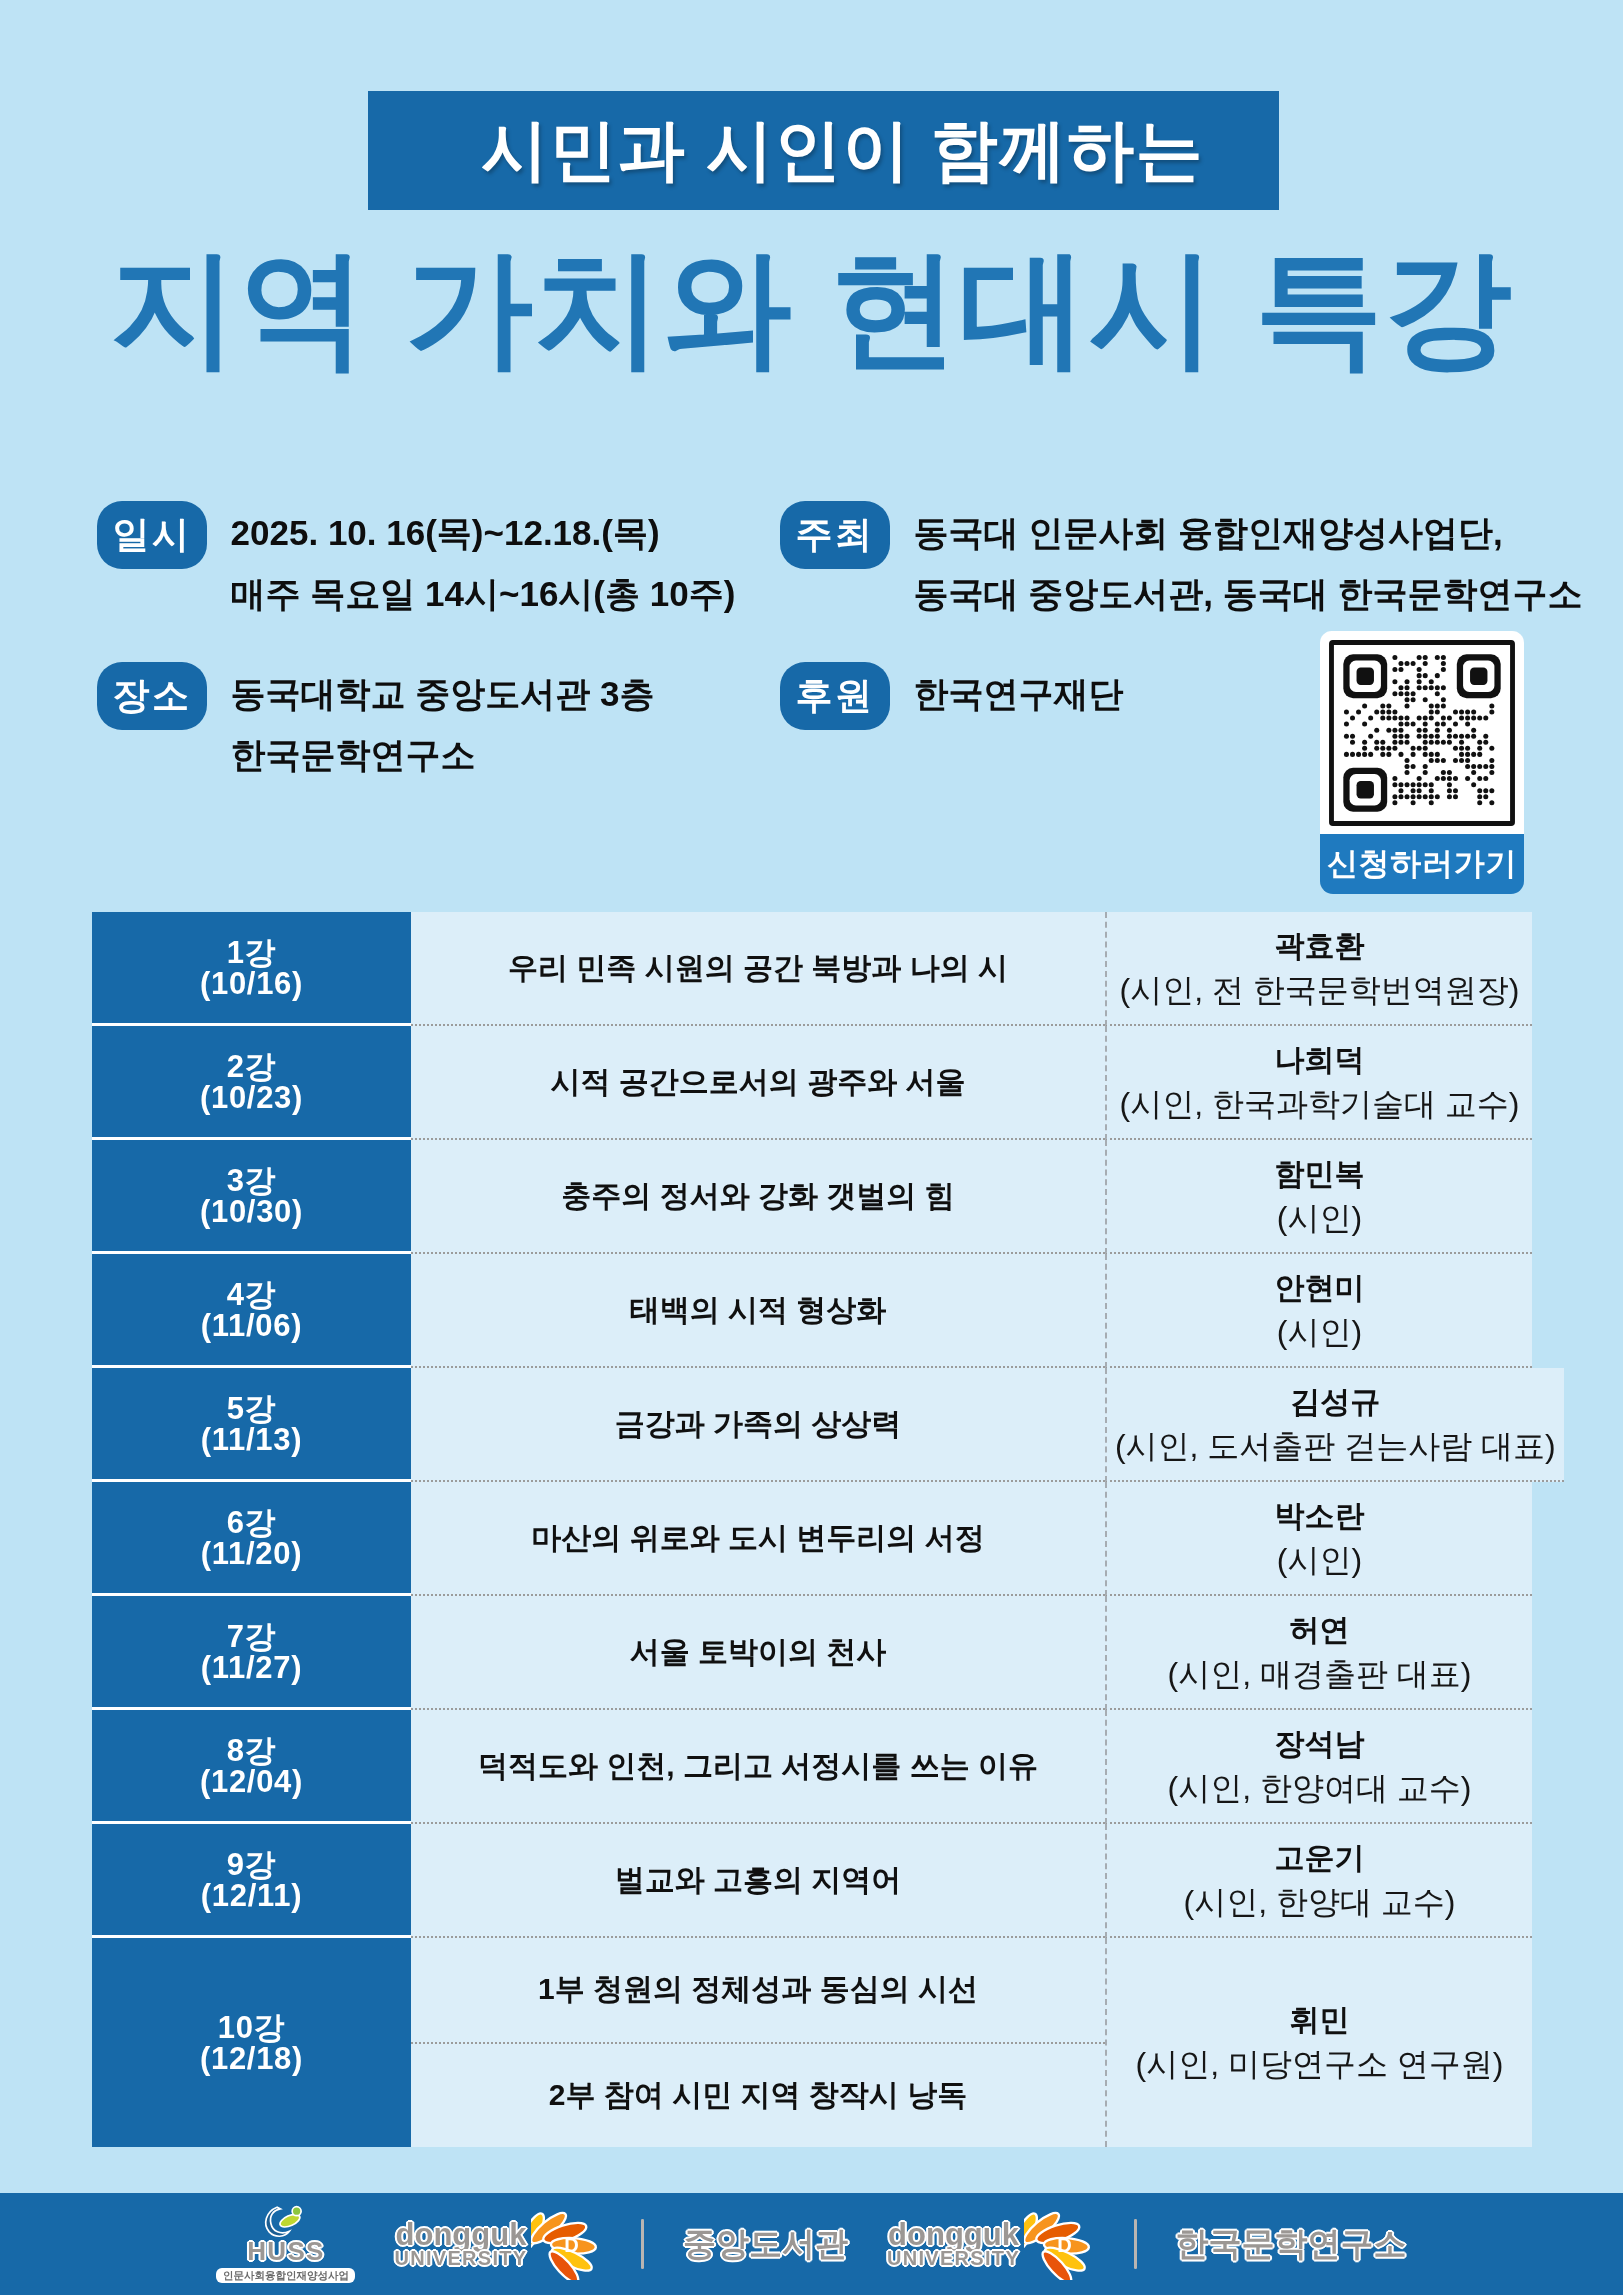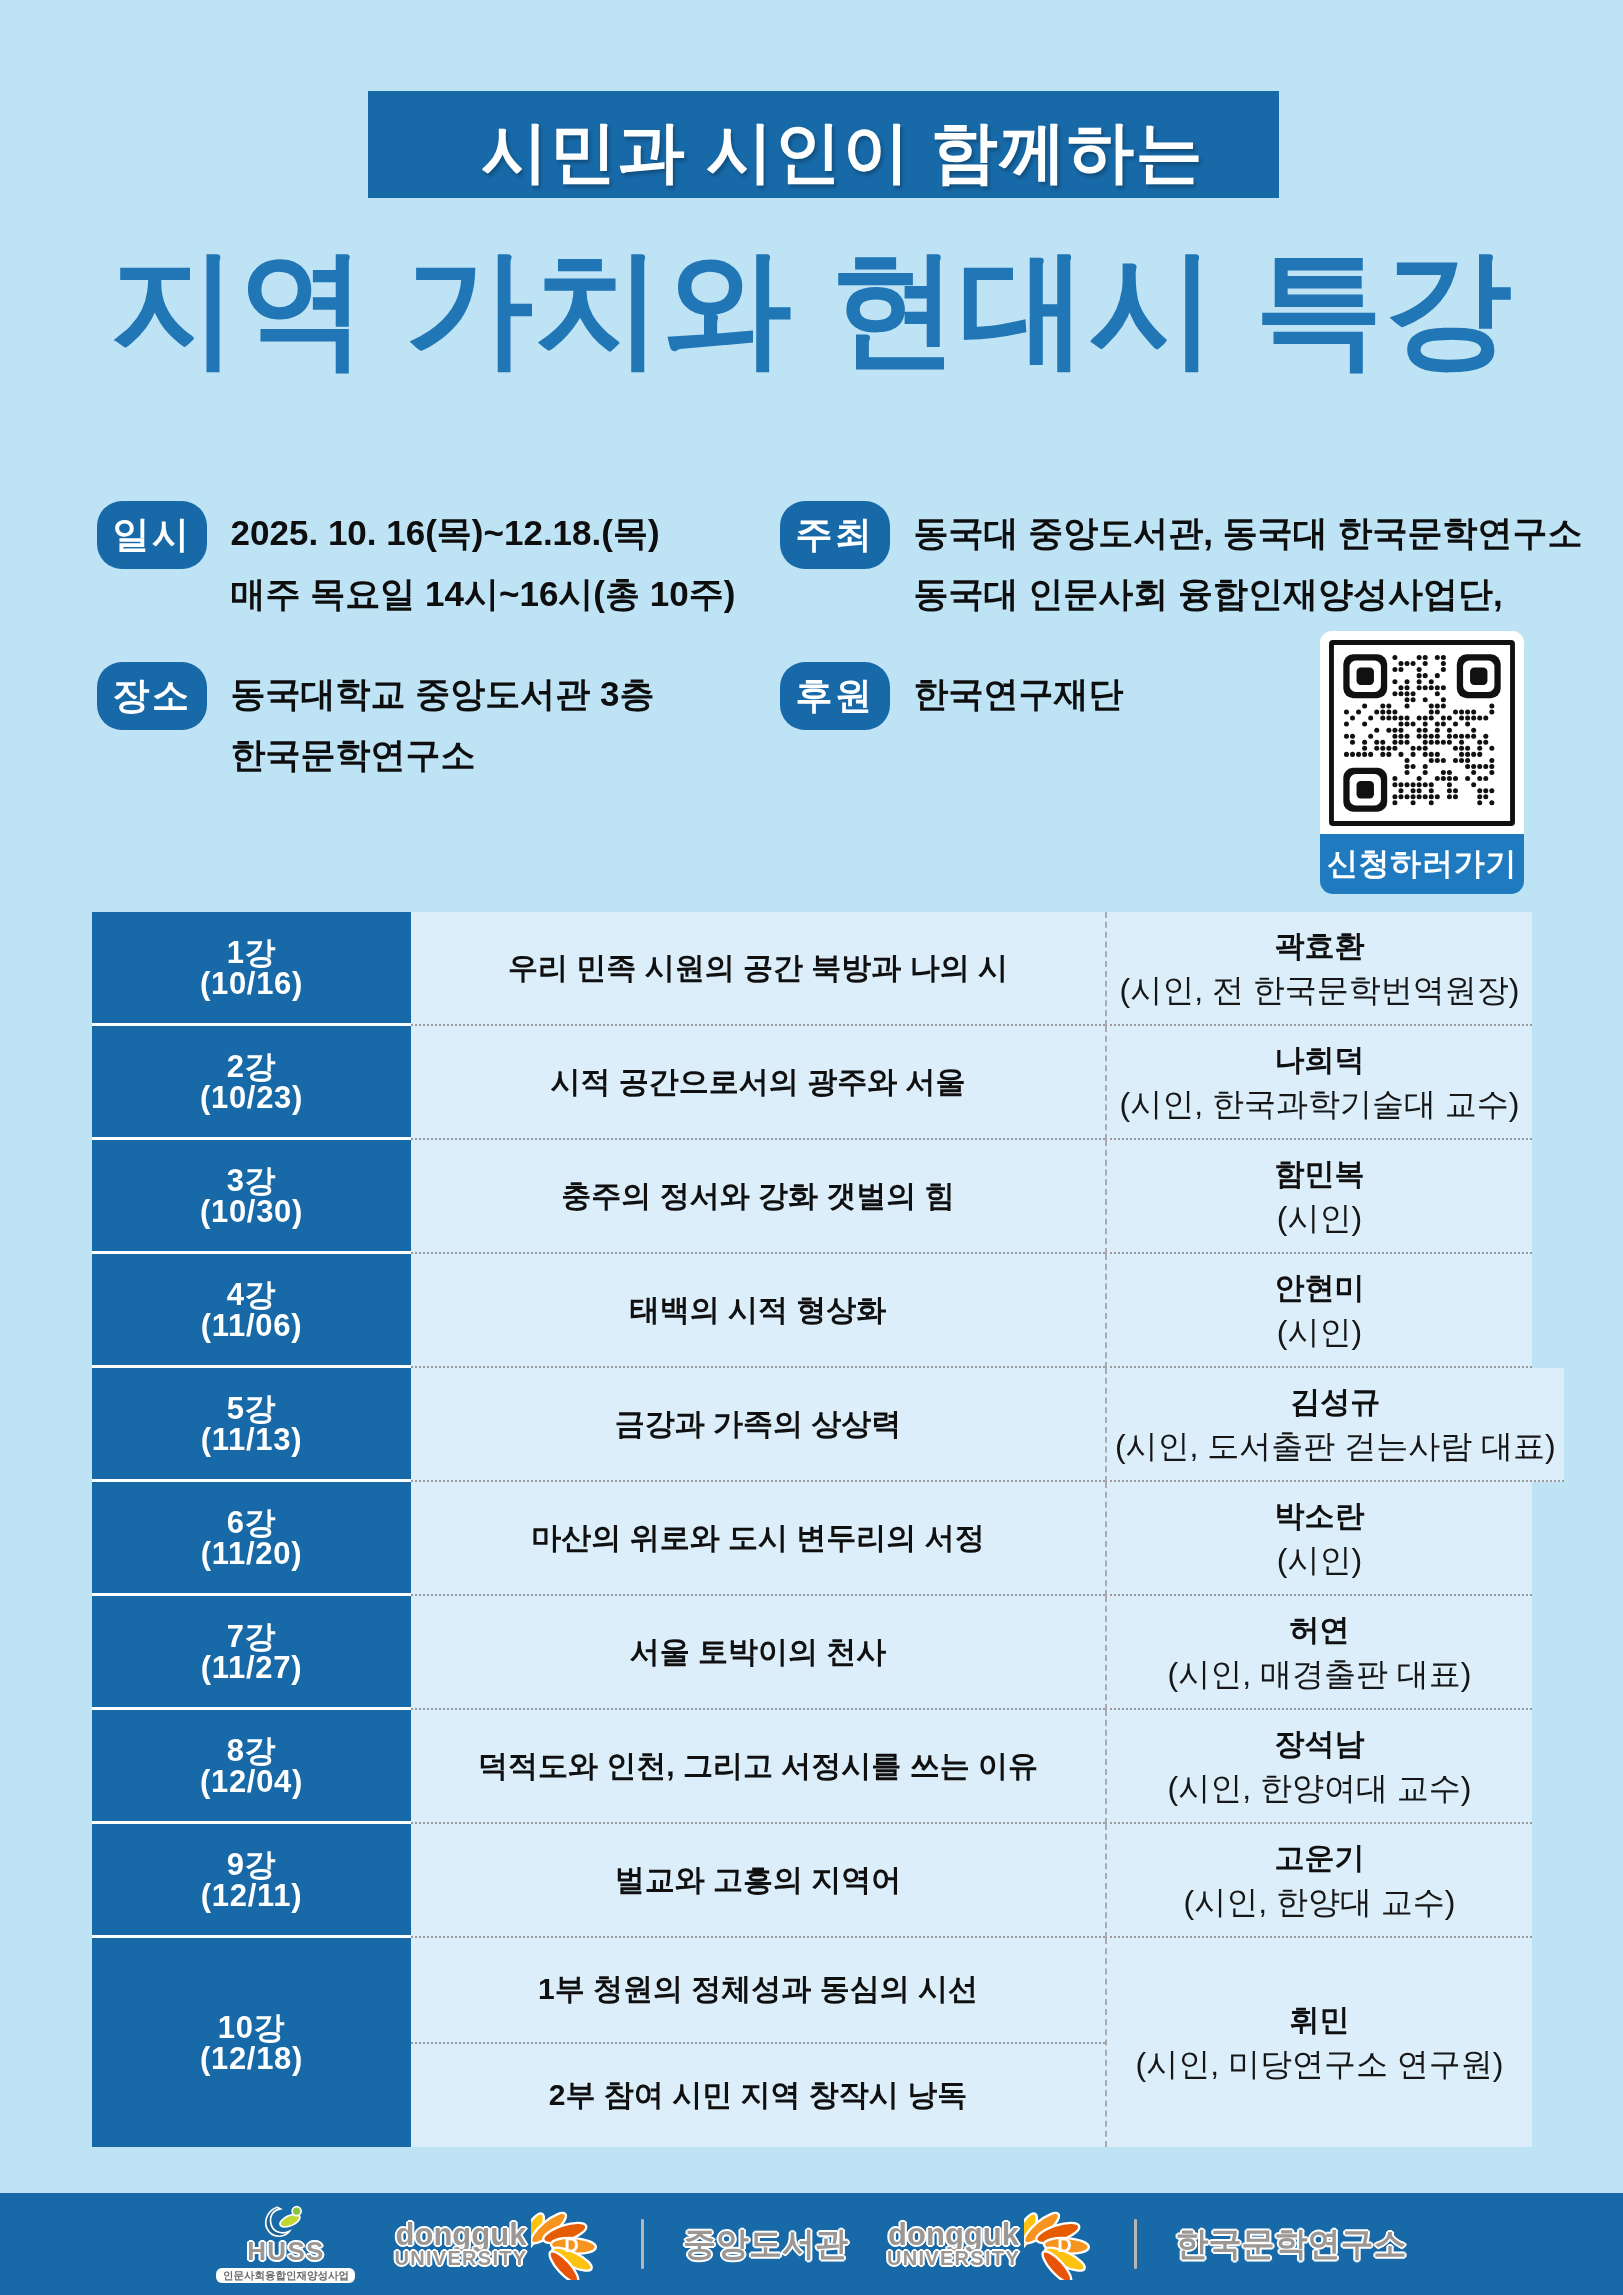--- a/index.html
+++ b/index.html
@@ -13,22 +13,22 @@
   }
   *{margin:0;padding:0;box-sizing:border-box;}
   html,body{background:#e8f4fb;}
   body{font-family:"Liberation Sans","DejaVu Sans",sans-serif;}
   .poster{
     position:relative;width:1623px;height:2295px;background:var(--page-bg);overflow:hidden;
   }
 
   
   .banner{
-    position:absolute;left:368px;top:91px;width:911px;height:107px;
-    background:var(--blue);display:flex;align-items:flex-end;justify-content:center;padding-left:38px;
+    position:absolute;left:368px;top:91px;width:911px;height:119px;
+    background:var(--blue);display:flex;align-items:center;justify-content:center;padding-left:38px;
   }
   .banner-text{
     color:#fff;font-size:67px;font-weight:800;letter-spacing:1.3px;white-space:nowrap;
     text-shadow:2px 3.3px 3.9px rgba(0,0,0,.25);
   }
 
   
   .main-title{
     position:absolute;left:0;right:0;top:241px;text-align:center;
     color:var(--title-blue);font-size:128px;font-weight:800;letter-spacing:1.3px;white-space:nowrap;line-height:1.05;
@@ -132,22 +132,22 @@
     <div class="info-badge">일시</div>
     <div class="info-lines">
       <div class="info-line">2025. 10. 16(목)~12.18.(목)</div>
       <div class="info-line">매주 목요일 14시~16시(총 10주)</div>
     </div>
   </div>
 
   <div class="info-item pos-host">
     <div class="info-badge">주최</div>
     <div class="info-lines">
+      <div class="info-line">동국대 인문사회 융합인재양성사업단,</div>
       <div class="info-line">동국대 중앙도서관, 동국대 한국문학연구소</div>
-      <div class="info-line">동국대 인문사회 융합인재양성사업단,</div>
     </div>
   </div>
 
   <div class="info-item pos-venue">
     <div class="info-badge">장소</div>
     <div class="info-lines">
       <div class="info-line">동국대학교 중앙도서관 3층</div>
       <div class="info-line">한국문학연구소</div>
     </div>
   </div>

